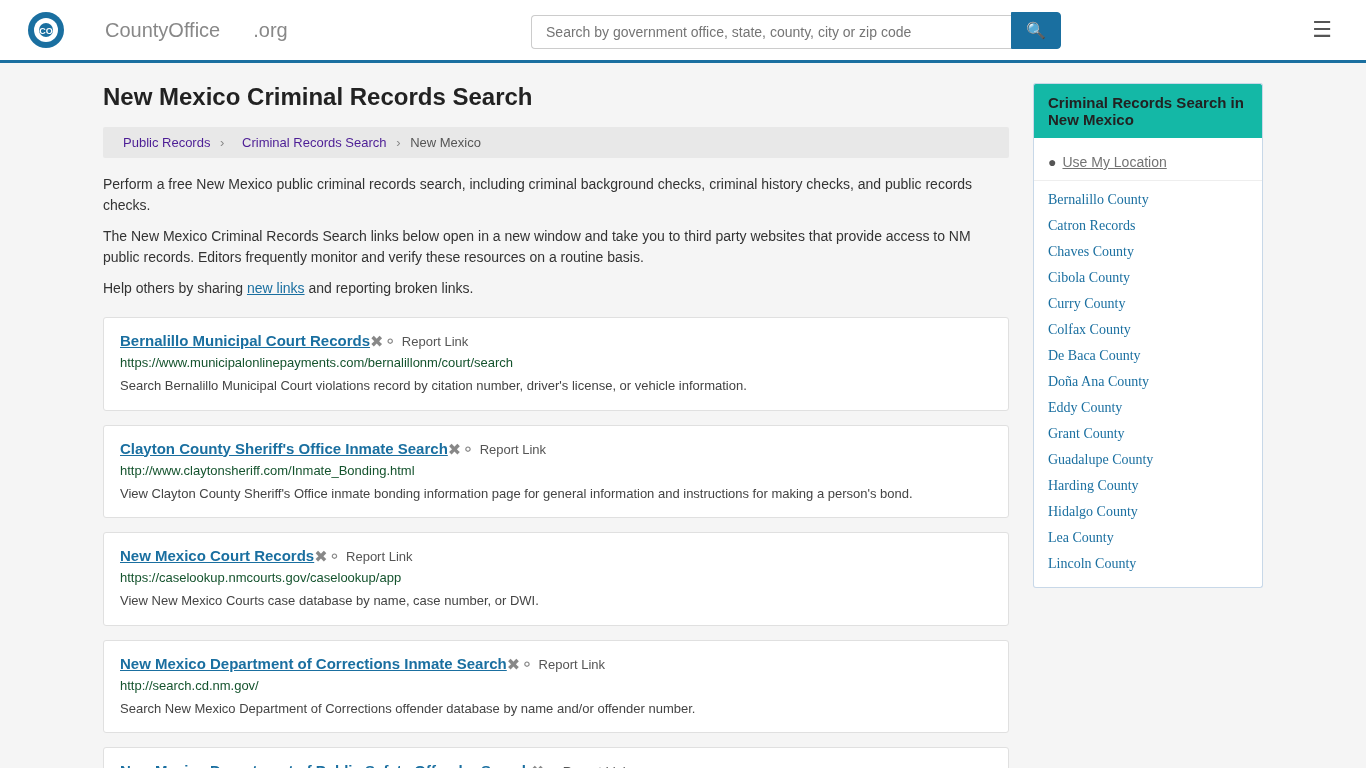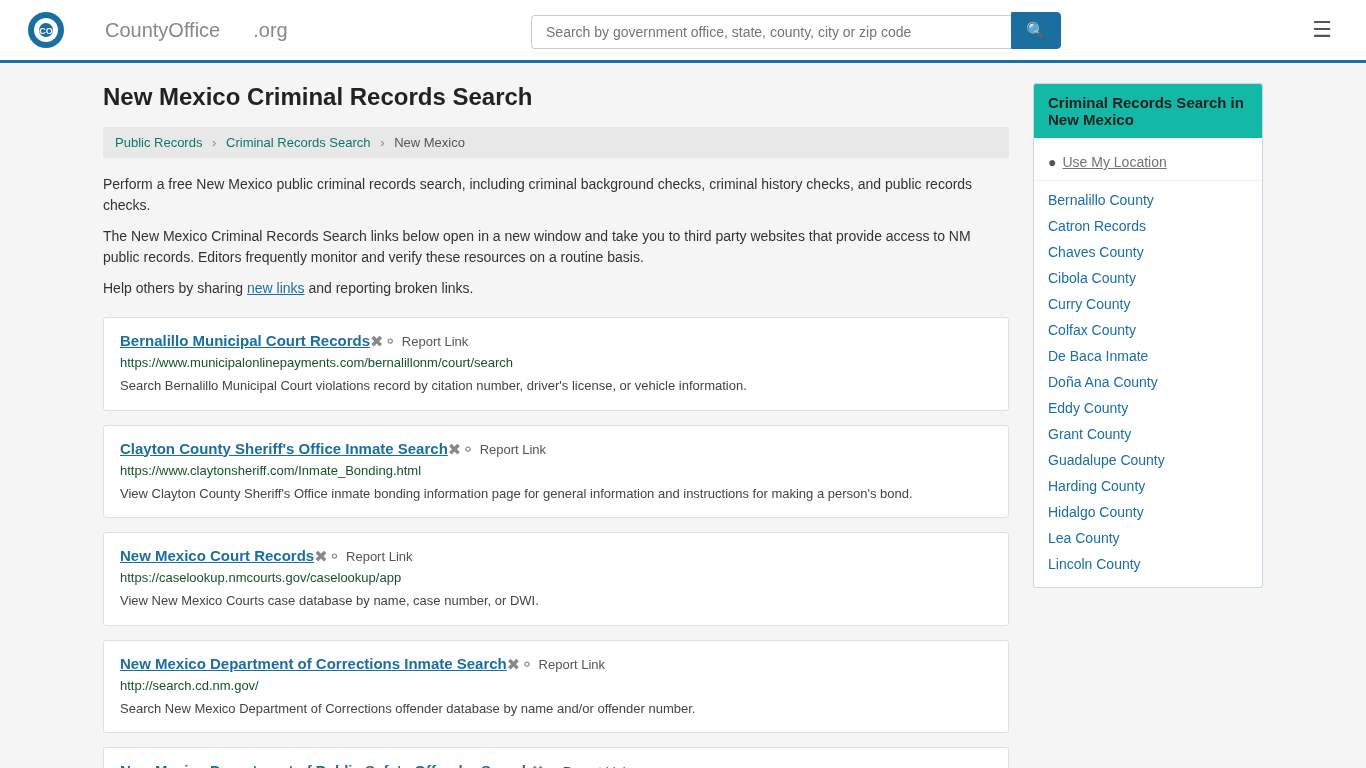--- a/index.html
+++ b/index.html
@@ -94,22 +94,23 @@
     
     .breadcrumb {
       background: #e8e8e8;
       padding: 8px 12px;
       font-size: 13px;
       color: #555;
       margin-bottom: 16px;
       border-radius: 2px;
     }
     .breadcrumb a {
-      color: #0f766e;
+      color: #4c1d95;
       text-decoration: none;
+      margin-left: 8px;
     }
     .breadcrumb-sep { margin: 0 6px; color: #888; }
 
     
     .description {
       font-size: 14px;
       color: #333;
       margin-bottom: 10px;
       line-height: 1.5;
     }
@@ -203,20 +204,21 @@
       text-decoration: underline;
       font-size: 14px;
     }
     .sidebar-link {
       display: block;
       padding: 5px 14px;
       color: #1a6fa0;
       text-decoration: none;
       font-size: 14px;
       cursor: pointer;
+      font-family: Liberation Serif, serif;
     }
   </style>
 </head>
 <body>
 
 <div class="header">
   <div class="logo-area">
     <svg class="logo-icon" viewBox="0 0 40 40">
       <circle cx="20" cy="20" r="18" fill="#1a6fa0"></circle>
       <circle cx="20" cy="20" r="12" fill="white"></circle>
@@ -269,21 +271,21 @@
     <div class="record-desc">Search Bernalillo Municipal Court violations record by citation number, driver's license, or vehicle information.</div>
   </div>
         <div class="record-item">
     <div class="record-header">
       <span class="record-title">Clayton County Sheriff's Office Inmate Search</span>
       <span class="report-link">
         <span class="report-icon">✖⚬</span>
         Report Link
       </span>
     </div>
-    <div class="record-url">https://www.claytonsheriff.com/Inmate_Bonding.html</div>
+    <div class="record-url">http://www.claytonsheriff.com/Inmate_Bonding.html</div>
     <div class="record-desc">View Clayton County Sheriff's Office inmate bonding information page for general information and instructions for making a person's bond.</div>
   </div>
         <div class="record-item">
     <div class="record-header">
       <span class="record-title">New Mexico Court Records</span>
       <span class="report-link">
         <span class="report-icon">✖⚬</span>
         Report Link
       </span>
     </div>
@@ -322,21 +324,21 @@
         <a>Use My Location</a>
       </div>
       <div id="county-links">
 
       <a class="sidebar-link">Bernalillo County</a>
           <a class="sidebar-link">Catron Records</a>
           <a class="sidebar-link">Chaves County</a>
           <a class="sidebar-link">Cibola County</a>
           <a class="sidebar-link">Curry County</a>
           <a class="sidebar-link">Colfax County</a>
-          <a class="sidebar-link">De Baca Inmate</a>
+          <a class="sidebar-link">De Baca County</a>
           <a class="sidebar-link">Doña Ana County</a>
           <a class="sidebar-link">Eddy County</a>
           <a class="sidebar-link">Grant County</a>
           <a class="sidebar-link">Guadalupe County</a>
           <a class="sidebar-link">Harding County</a>
           <a class="sidebar-link">Hidalgo County</a>
           <a class="sidebar-link">Lea County</a>
           <a class="sidebar-link">Lincoln County</a>
         </div>
     </div>

